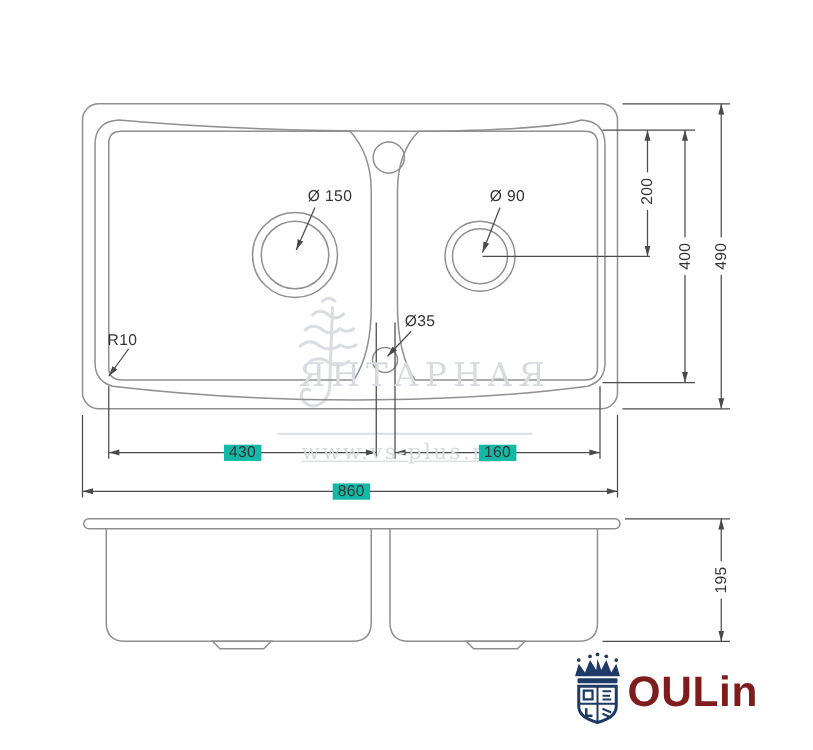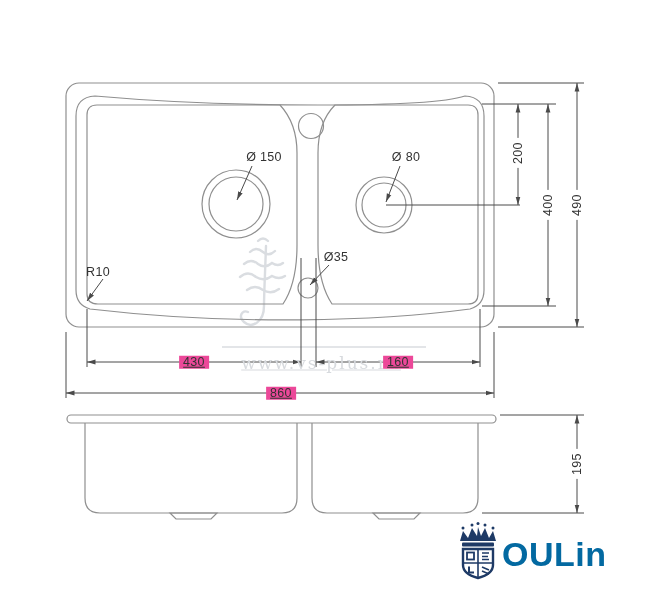--- a/index.html
+++ b/index.html
@@ -6,32 +6,32 @@
   .canvas{
     position:relative;width:650px;height:600px;background:#ffffff;
     font-family:"Liberation Sans", sans-serif;overflow:hidden;
   }
   .canvas svg{position:absolute;left:0;top:0;}
   .lbl{
     position:absolute;transform:translate(-50%,-50%);
     font-size:12.5px;color:#333;white-space:nowrap;line-height:1;
     letter-spacing:0.3px;
   }
-  .onln{background:#ec4899;padding:0 4px;text-decoration:underline;}
+  .onln{background:#14b8a6;padding:0 4px;}
   .vert{transform:translate(-50%,-50%) rotate(-90deg);background:#fff;padding:0 4px;}
   .wm{
     position:absolute;transform:translate(-50%,-50%);
     font-family:"DejaVu Serif", serif;color:#d7dade;white-space:nowrap;line-height:1;
   }
   .wm1{font-size:26px;letter-spacing:5px;}
   .wm2{font-size:31px;letter-spacing:9px;}
   .wmurl{font-size:17px;letter-spacing:2px;text-decoration:underline;}
   .brand{
     position:absolute;left:502px;top:537px;
-    font-size:34px;font-weight:800;color:#0369a1;letter-spacing:0.5px;line-height:1;
+    font-size:34px;font-weight:800;color:#7f1d1d;letter-spacing:0.5px;line-height:1;
   }
 </style>
 </head>
 <body>
 
 <div class="canvas">
 
   <svg width="650" height="600" viewBox="0 0 650 600">
     <defs>
       <marker id="arrE" markerWidth="10" markerHeight="8" refX="8.5" refY="3" orient="auto" markerUnits="userSpaceOnUse">
@@ -116,24 +116,25 @@
       <rect x="462" y="542.5" width="32" height="4" rx="1" fill="#1e3a66"></rect>
       <path d="M 463,549 L 493,549 L 493,565 Q 493,574 478,578 Q 463,574 463,565 Z" fill="#ffffff" stroke="#1e3a66" stroke-width="2.4"></path>
       <path d="M 463,563 H 493 M 478,549 V 578" stroke="#1e3a66" stroke-width="1.6" fill="none"></path>
       <rect x="467" y="552.5" width="7" height="7" fill="none" stroke="#1e3a66" stroke-width="1.8"></rect>
       <path d="M 482,553 h7 M 482,556.5 h6 M 482,559.5 h7" stroke="#1e3a66" stroke-width="1.6"></path>
       <path d="M 469,566.5 v6 h5" stroke="#1e3a66" stroke-width="2" fill="none"></path>
       <path d="M 482,567 l7,3 M 482,571 l7,3" stroke="#1e3a66" stroke-width="1.6"></path>
     </g>
   </svg>
 
+  <div class="wm wm1" style="left:340px;top:301px;">ЯНТАРНАЯ</div>
   <div class="wm wmurl" style="left:321px;top:363px;">www.vs-plus.ru</div>
 
   <span class="lbl" style="left:264px;top:157px;">Ø 150</span>
-  <span class="lbl" style="left:406px;top:157px;">Ø 80</span>
+  <span class="lbl" style="left:406px;top:157px;">Ø 90</span>
   <span class="lbl" style="left:336px;top:257px;text-align:center;">Ø35</span>
   <span class="lbl" style="left:98px;top:272px;">R10</span>
 
   <span class="lbl vert" style="left:518px;top:153px;">200</span>
   <span class="lbl vert" style="left:548px;top:205px;">400</span>
   <span class="lbl vert" style="left:577px;top:205px;">490</span>
 
   <span class="lbl onln" style="left:194px;top:362px;">430</span>
   <span class="lbl onln" style="left:398px;top:362px;">160</span>
   <span class="lbl onln" style="left:281px;top:393px;">860</span>

